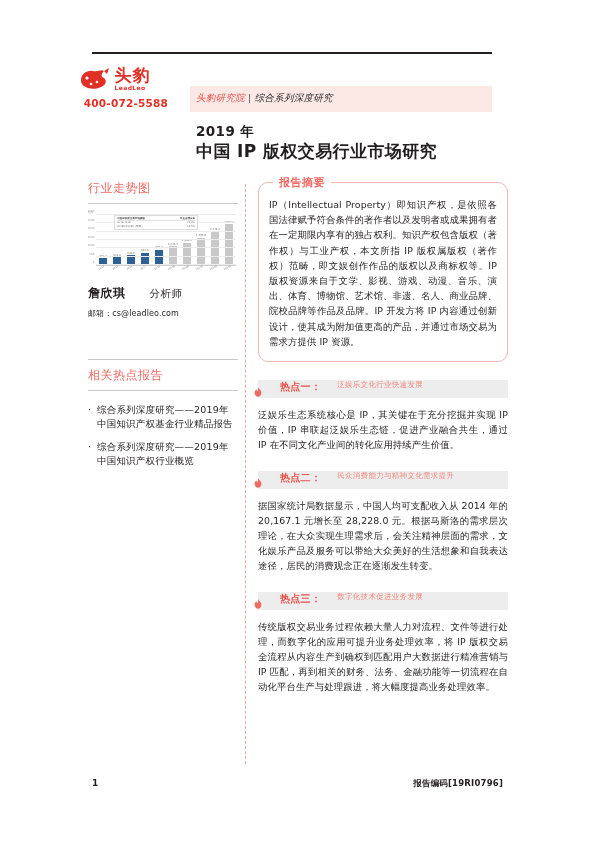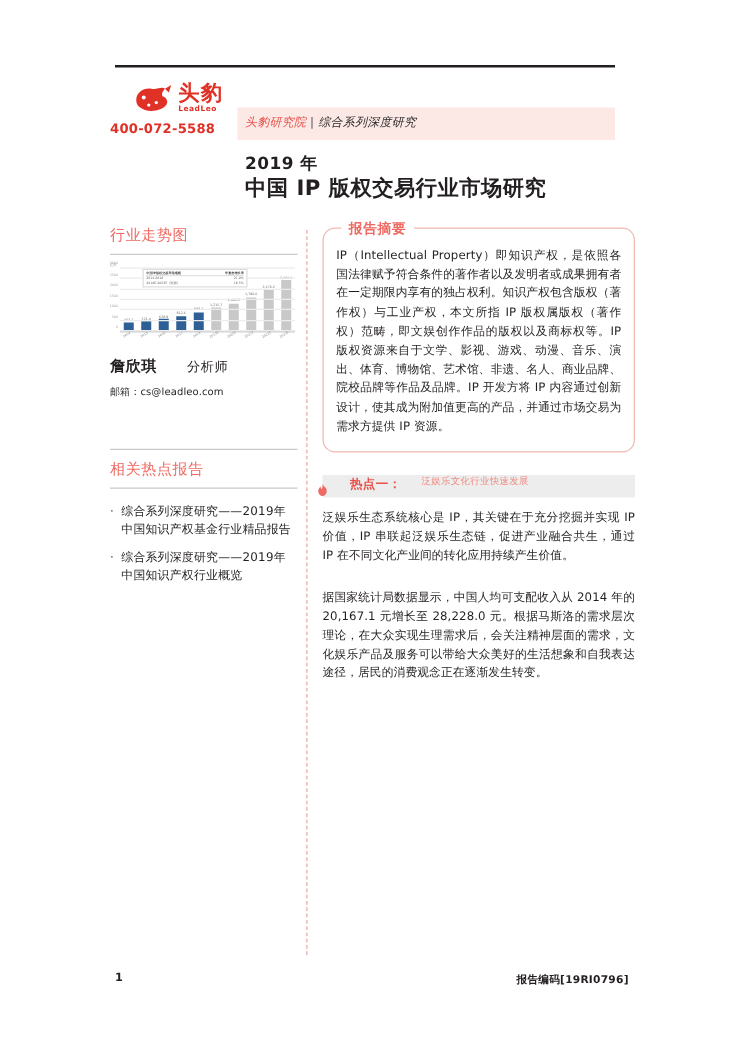--- a/index.html
+++ b/index.html
@@ -10,21 +10,21 @@
     color:#231f20;
     position:relative;
     overflow:hidden;
   }
   .page{position:absolute;left:0;top:0;width:595px;height:842px;}
 
   
   .top-rule{position:absolute;left:92px;top:52px;width:400px;height:2px;background:#231f20;}
 
   
-  .logo-block{position:absolute;left:88px;top:64px;width:108px;text-align:left;}
+  .logo-block{position:absolute;left:60px;top:64px;width:108px;text-align:right;}
   .logo-row{display:flex;align-items:center;justify-content:center;gap:3px;height:30px;}
   .logo-mark{width:34px;height:26px;position:relative;}
   .logo-word{display:flex;flex-direction:column;align-items:flex-start;line-height:1;}
   .logo-cn{font-size:17px;font-weight:bold;color:#e03127;letter-spacing:1px;}
   .logo-en{font-size:6px;font-weight:bold;color:#e03127;letter-spacing:.4px;margin-top:1px;}
   .logo-phone{margin-top:3px;font-size:10.5px;font-weight:bold;color:#e03127;letter-spacing:.2px;}
 
   
   .hdr-band{position:absolute;left:190px;top:86px;width:302px;height:26px;background:#fce9e6;}
   .hdr-band-txt{position:absolute;left:196px;top:92px;font-size:9.5px;letter-spacing:.3px;font-style:italic;}
@@ -270,20 +270,37 @@
           <div class="hot-head">
             <span class="hot-ico"><svg width="12" height="12" viewBox="0 0 12 12">
                 <path d="M6 1 C7 3.4 9.4 4 9.4 6.8 C9.4 9.1 7.8 10.8 6 10.8 C4.2 10.8 2.6 9.1 2.6 6.8 C2.6 5 3.6 4.4 4.3 3.2 C4.6 4.4 5.2 4.6 5.2 5.6 C5.9 4.9 6.2 3 6 1 Z" fill="#ef6a62"></path>
               </svg></span>
             <span class="hot-t">热点一：</span>
             <span class="hot-s">泛娱乐文化行业快速发展</span>
           </div>
           <div class="hot-body">泛娱乐生态系统核心是 IP，其关键在于充分挖掘并实现 IP 价值，IP 串联起泛娱乐生态链，促进产业融合共生，通过 IP 在不同文化产业间的转化应用持续产生价值。</div>
         </div>
         <div class="hot">
+          <div class="hot-head">
+            <span class="hot-ico"><svg width="12" height="12" viewBox="0 0 12 12">
+                <path d="M6 1 C7 3.4 9.4 4 9.4 6.8 C9.4 9.1 7.8 10.8 6 10.8 C4.2 10.8 2.6 9.1 2.6 6.8 C2.6 5 3.6 4.4 4.3 3.2 C4.6 4.4 5.2 4.6 5.2 5.6 C5.9 4.9 6.2 3 6 1 Z" fill="#ef6a62"></path>
+              </svg></span>
+            <span class="hot-t">热点二：</span>
+            <span class="hot-s">民众消费能力与精神文化需求提升</span>
+          </div>
           <div class="hot-body">据国家统计局数据显示，中国人均可支配收入从 2014 年的 20,167.1 元增长至 28,228.0 元。根据马斯洛的需求层次理论，在大众实现生理需求后，会关注精神层面的需求，文化娱乐产品及服务可以带给大众美好的生活想象和自我表达途径，居民的消费观念正在逐渐发生转变。</div>
+        </div>
+        <div class="hot">
+          <div class="hot-head">
+            <span class="hot-ico"><svg width="12" height="12" viewBox="0 0 12 12">
+                <path d="M6 1 C7 3.4 9.4 4 9.4 6.8 C9.4 9.1 7.8 10.8 6 10.8 C4.2 10.8 2.6 9.1 2.6 6.8 C2.6 5 3.6 4.4 4.3 3.2 C4.6 4.4 5.2 4.6 5.2 5.6 C5.9 4.9 6.2 3 6 1 Z" fill="#ef6a62"></path>
+              </svg></span>
+            <span class="hot-t">热点三：</span>
+            <span class="hot-s">数字化技术促进业务发展</span>
+          </div>
+          <div class="hot-body">传统版权交易业务过程依赖大量人力对流程、文件等进行处理，而数字化的应用可提升业务处理效率，将 IP 版权交易全流程从内容生产到确权到匹配用户大数据进行精准营销与 IP 匹配，再到相关的财务、法务、金融功能等一切流程在自动化平台生产与处理跟进，将大幅度提高业务处理效率。</div>
         </div>
       </div>
   </div>
 
   <div class="f-page">1</div>
   <div class="f-code">报告编码[19RI0796]</div>
 </div>
 
 </body></html>

